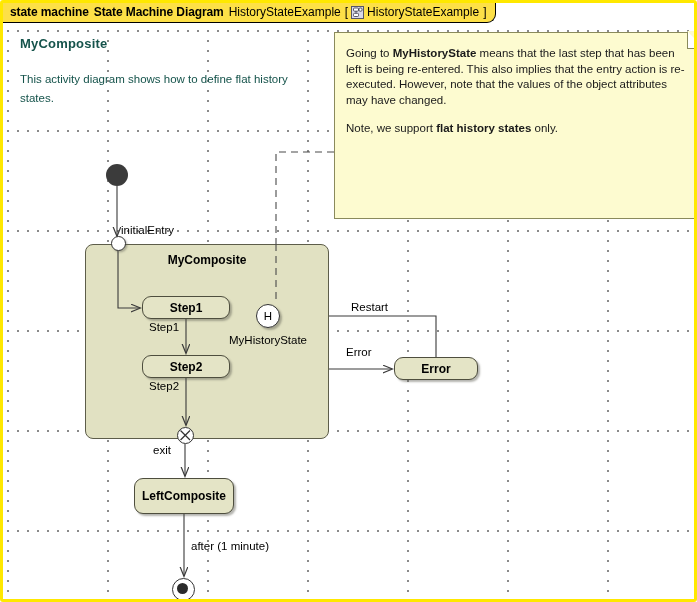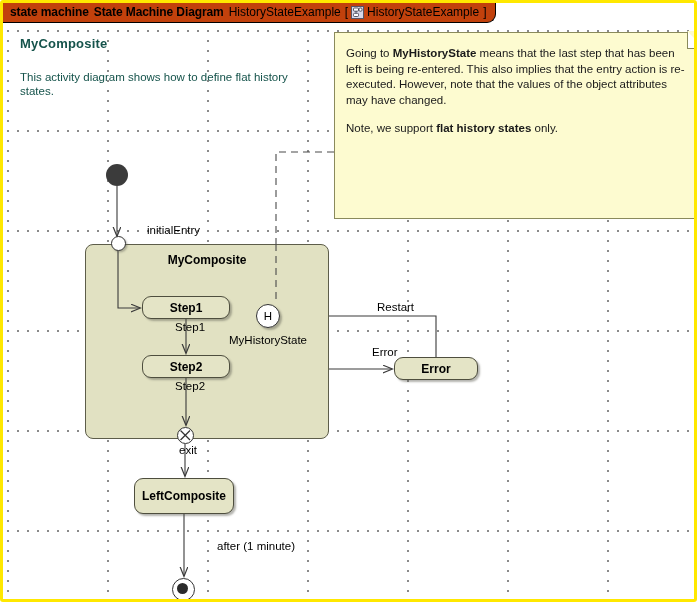--- a/index.html
+++ b/index.html
@@ -32,21 +32,21 @@
   }
 
   
   .title-tab {
     position: absolute;
     left: 2px; top: 2px;
     height: 21px;
     padding: 0 9px 0 8px;
     display: flex;
     align-items: center;
-    background: #c2410c;
+    background: #fde047;
     border: 1px solid #000000;
     border-top: none;
     border-left: none;
     border-radius: 0 0 9px 0;
     box-sizing: border-box;
     white-space: nowrap;
     z-index: 30;
   }
   .title-kind {
     font-size: 12px;
@@ -101,21 +101,21 @@
     font-size: 13px;
     font-weight: bold;
     color: #15534b;
     letter-spacing: 0.2px;
   }
   .desc-body {
     position: absolute;
     left: 17px; top: 46px;
     width: 300px;
     font-size: 11.5px;
-    line-height: 14px;
+    line-height: 19px;
     color: #15534b;
   }
 
   
   .note {
     position: absolute;
     left: 331px; top: 8px;
     width: 370px;
     height: 187px;
     box-sizing: border-box;
@@ -255,21 +255,20 @@
     background: #2b2b2b;
     border-radius: 50%;
   }
 
   
   .edge-label {
     position: absolute;
     font-size: 11.5px;
     color: #000000;
     white-space: nowrap;
-    padding-left: 26px;
   }
   #lbl-initialentry  { left: 118px; top: 200px; }
   #lbl-step1         { left: 146px; top: 297px; }
   #lbl-step2         { left: 146px; top: 356px; }
   #lbl-exit          { left: 150px; top: 420px; }
   #lbl-after         { left: 188px; top: 516px; }
   #lbl-restart       { left: 348px; top: 277px; }
   #lbl-error         { left: 343px; top: 322px; }
 </style>
 </head>

